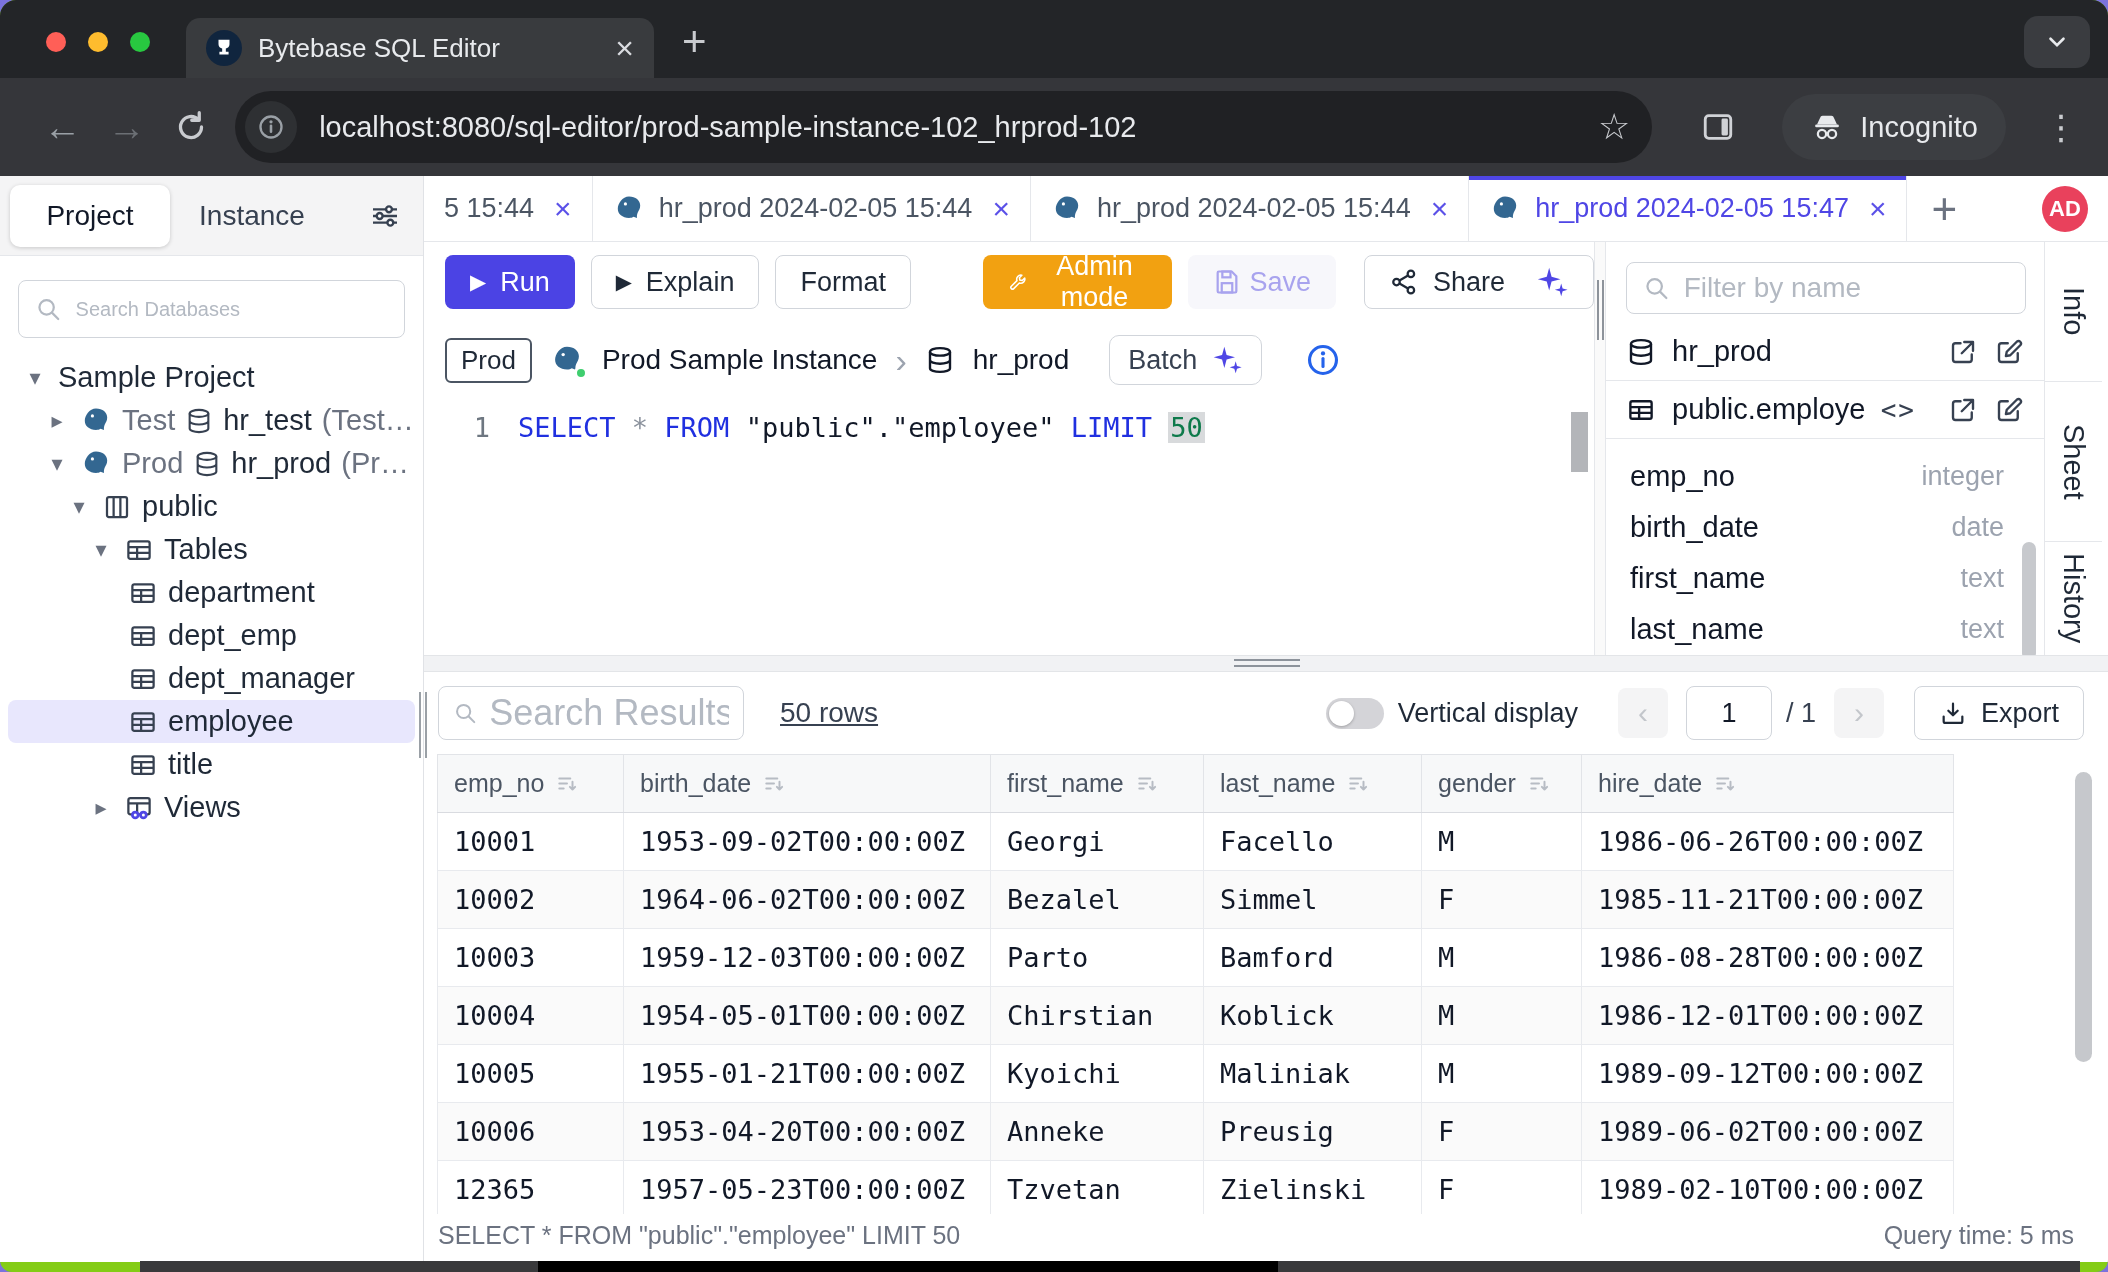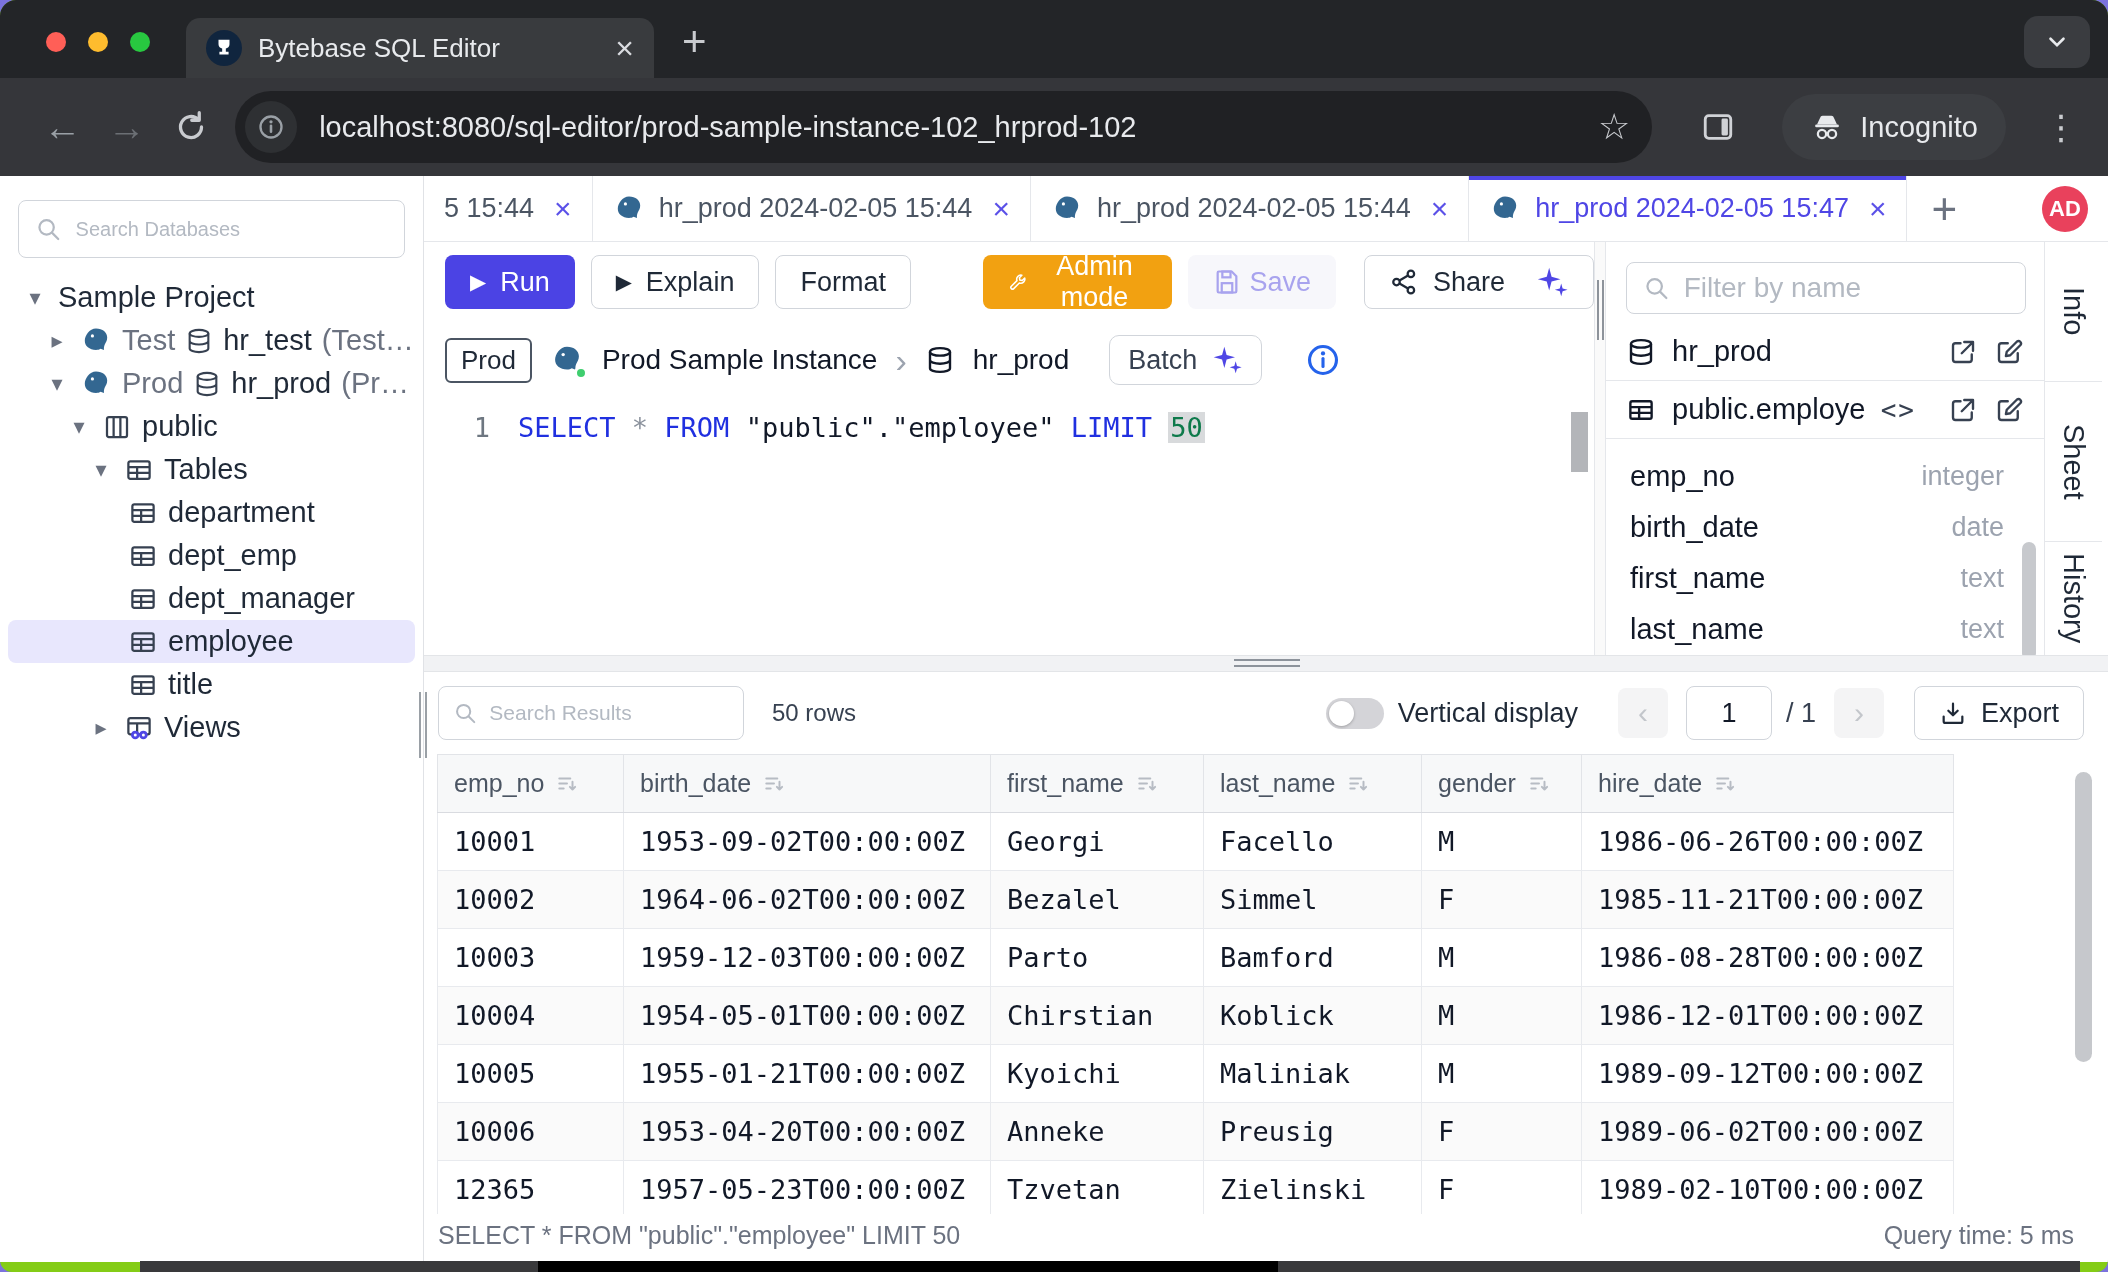--- a/index.html
+++ b/index.html
@@ -123,23 +123,23 @@
   .rail-item:nth-child(1){height:140px;} .rail-item:nth-child(2){height:160px;} .rail-item:nth-child(3){height:113px; border-bottom:none;}
 
   .hsplit { height:17px; background:#f1f2f4; border-top:1px solid #e3e5e8; border-bottom:1px solid #e3e5e8; position:relative; }
   .hsplit .grip { position:absolute; left:810px; top:3px; display:flex; flex-direction:column; gap:4px; }
   .hsplit .grip i { width:66px; height:2px; background:#8d939b; display:block; }
 
   
   .results { flex:1; display:flex; flex-direction:column; min-height:0; position:relative; }
   .res-toolbar { height:82px; display:flex; align-items:center; padding:0 24px 0 14px; }
   .res-search { width:306px; height:54px; border:1px solid #d1d5db; border-radius:8px; display:flex; align-items:center; gap:12px; padding:0 14px; }
-  .res-search input { border:none; outline:none; font-size:21px; width:100%; background:transparent; font-family:"Liberation Sans",sans-serif; }
+  .res-search input { border:none; outline:none; font-size:36px; width:100%; background:transparent; font-family:"Liberation Sans",sans-serif; }
   .res-search input::placeholder { color:#b3b9c2; }
-  .rowcount { font-size:24px; color:#374151; margin-left:28px; }
+  .rowcount { font-size:28px; color:#374151; margin-left:36px;text-decoration:underline; }
   .res-right { margin-left:auto; display:flex; align-items:center; }
   .toggle { width:58px; height:31px; background:#d4d4d8; border-radius:16px; position:relative; }
   .toggle .knob { position:absolute; left:3px; top:3px; width:25px; height:25px; border-radius:50%; background:#fff; box-shadow:0 1px 3px rgba(0,0,0,.25); }
   .tog-label { font-size:27px; color:#1f2937; margin:0 40px 0 14px; }
   .pgbtn { width:50px; height:50px; background:#f4f4f5; border-radius:8px; display:flex; align-items:center; justify-content:center;
            color:#c3c6cb; font-size:30px; }
   .pginput { width:86px; height:54px; border:1px solid #d1d5db; border-radius:8px; text-align:center; font-size:27px; color:#111827; margin:0 14px 0 18px; font-family:"Liberation Sans",sans-serif; }
   .pgtotal { font-size:27px; color:#374151; margin-right:18px; }
   .btn-export { margin-left:30px; }
 
@@ -225,20 +225,32 @@
           <path d="M11.3 17.5h1.4" stroke="#e8eaed" stroke-width="1.8"></path>
         </svg>
       <span>Incognito</span>
     </div>
     <span class="menu-dots">⋮</span>
   </div>
 
   <div class="app">
 
     <aside class="sidebar">
+      <div class="side-tabs">
+        <div class="side-tab-card">Project</div>
+        <div class="side-tab-plain">Instance</div>
+        <span class="side-sliders">
+          <svg width="32" height="32" viewBox="0 0 24 24">
+              <path d="M3 7h18M3 12h18M3 17h18" stroke="#374151" stroke-width="1.8"></path>
+              <circle cx="15" cy="7" r="2.2" fill="#fff" stroke="#374151" stroke-width="1.8"></circle>
+              <circle cx="8" cy="12" r="2.2" fill="#fff" stroke="#374151" stroke-width="1.8"></circle>
+              <circle cx="16" cy="17" r="2.2" fill="#fff" stroke="#374151" stroke-width="1.8"></circle>
+            </svg>
+        </span>
+      </div>
       <div class="side-search">
         <svg width="30" height="30" viewBox="0 0 24 24">
             <circle cx="10.5" cy="10.5" r="6.5" stroke="#b3b9c2" stroke-width="2" fill="none"></circle>
             <path d="M15.5 15.5L21 21" stroke="#b3b9c2" stroke-width="2" stroke-linecap="round"></path>
           </svg>
         <input placeholder="Search Databases" style="">
       </div>
       <div class="tree">
         <div class="trow" style="padding-left:22px">
           <span class="chev">▾</span>

